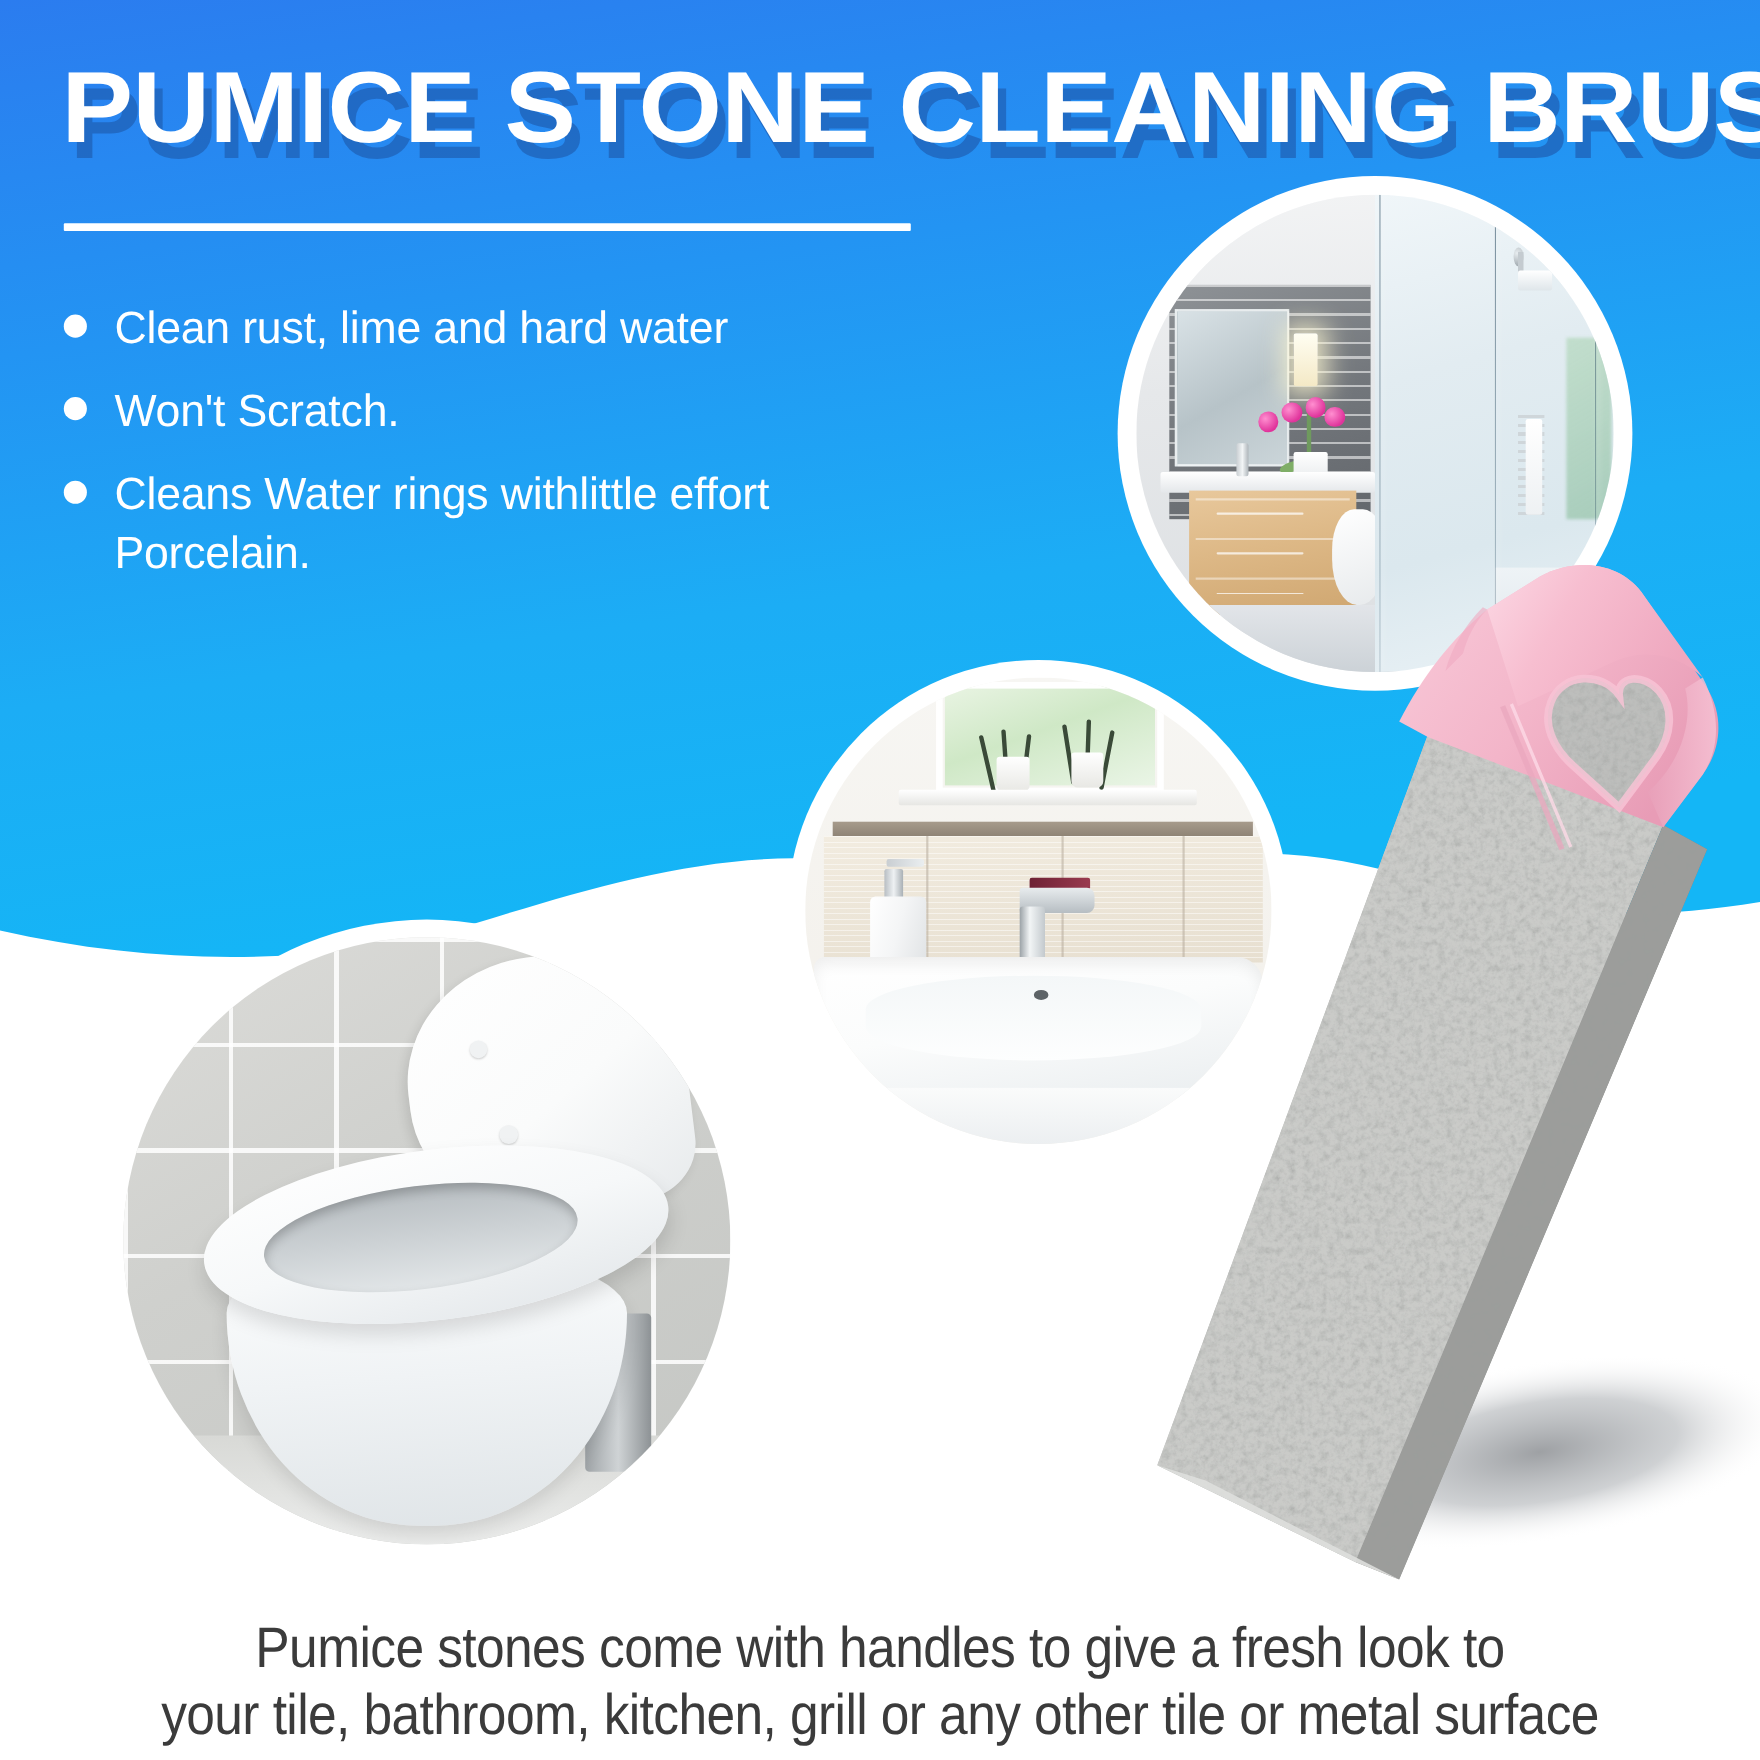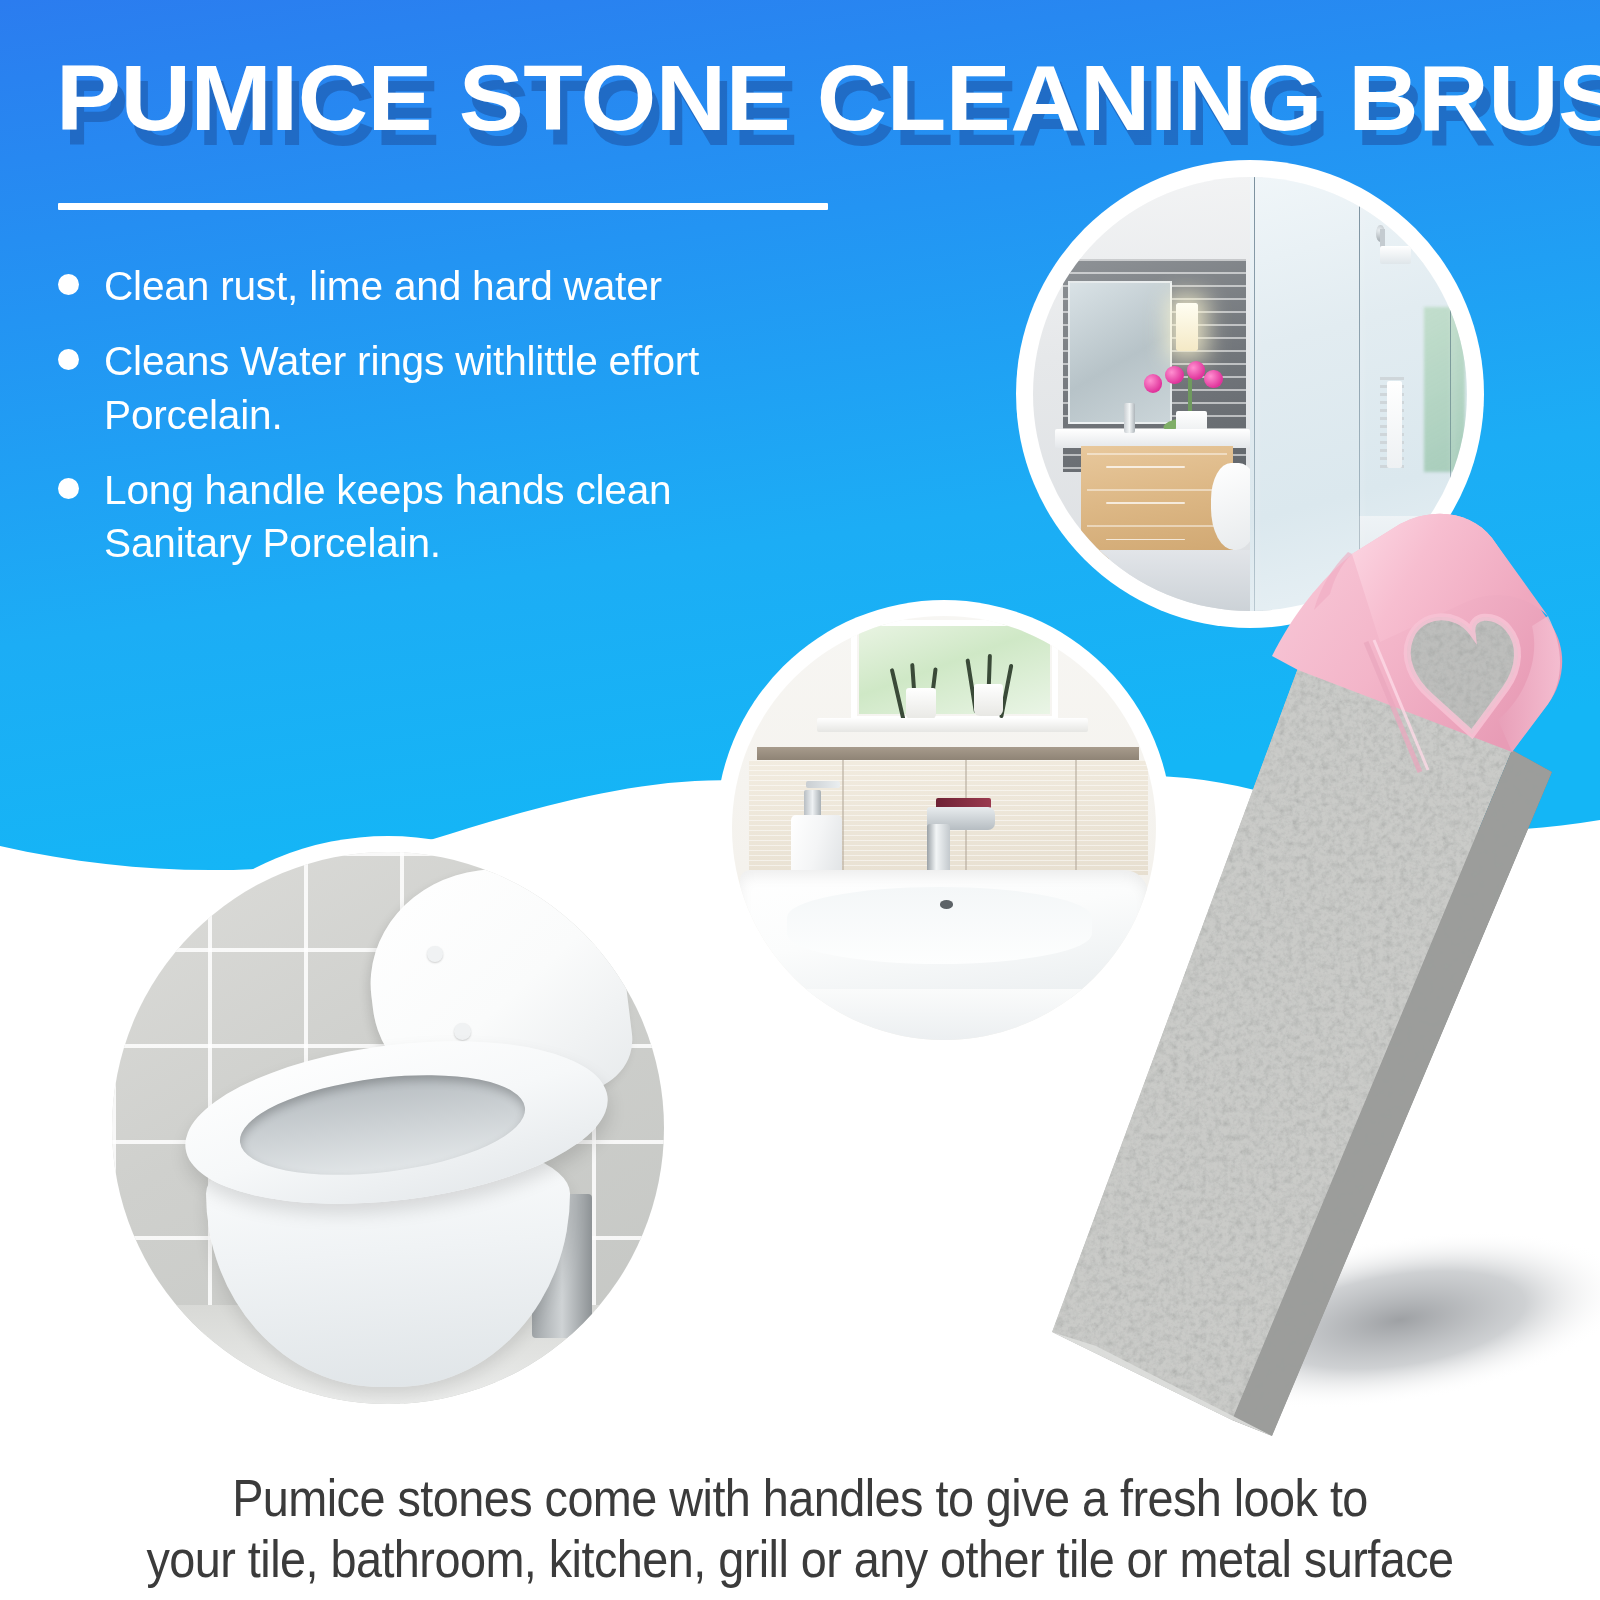--- a/index.html
+++ b/index.html
@@ -54,21 +54,21 @@
     left: 58px; top: 203px;
     width: 770px; height: 7px;
     background: #ffffff;
     z-index: 6;
     border-radius: 1px;
   }
 
   
   .bullets {
     position: absolute;
-    left: 58px; top: 260px;
+    left: 58px; top: 272px;
     width: 740px;
     z-index: 6;
   }
   .bullet-row {
     position: relative;
     display: flex;
     align-items: flex-start;
     margin-bottom: 22px;
   }
   .bullet-dot {
@@ -300,30 +300,30 @@
   <div class="title">PUMICE STONE CLEANING BRUSH</div>
   <div class="title-rule"></div>
 
   <div class="bullets">
 
     <div class="bullet-row">
       <span class="bullet-dot"></span>
       <span class="bullet-text">Clean rust, lime and hard water</span>
     </div>
 
+    <div class="bullet-row">
+      <span class="bullet-dot"></span>
+      <span class="bullet-text">Won't Scratch.</span>
+    </div>
 
     <div class="bullet-row">
       <span class="bullet-dot"></span>
       <span class="bullet-text">Cleans Water rings withlittle effort Porcelain.</span>
     </div>
 
-    <div class="bullet-row">
-      <span class="bullet-dot"></span>
-      <span class="bullet-text">Long handle keeps hands clean Sanitary Porcelain.</span>
-    </div>
 
 
   </div>
 
   <div class="photo-circle" id="circle-bathroom">
     <div class="inner">
       <div class="scene">
         <div class="bt-ceiling"></div>
         <div class="bt-wall-left"></div>
         <div class="bt-tilewall"></div>

